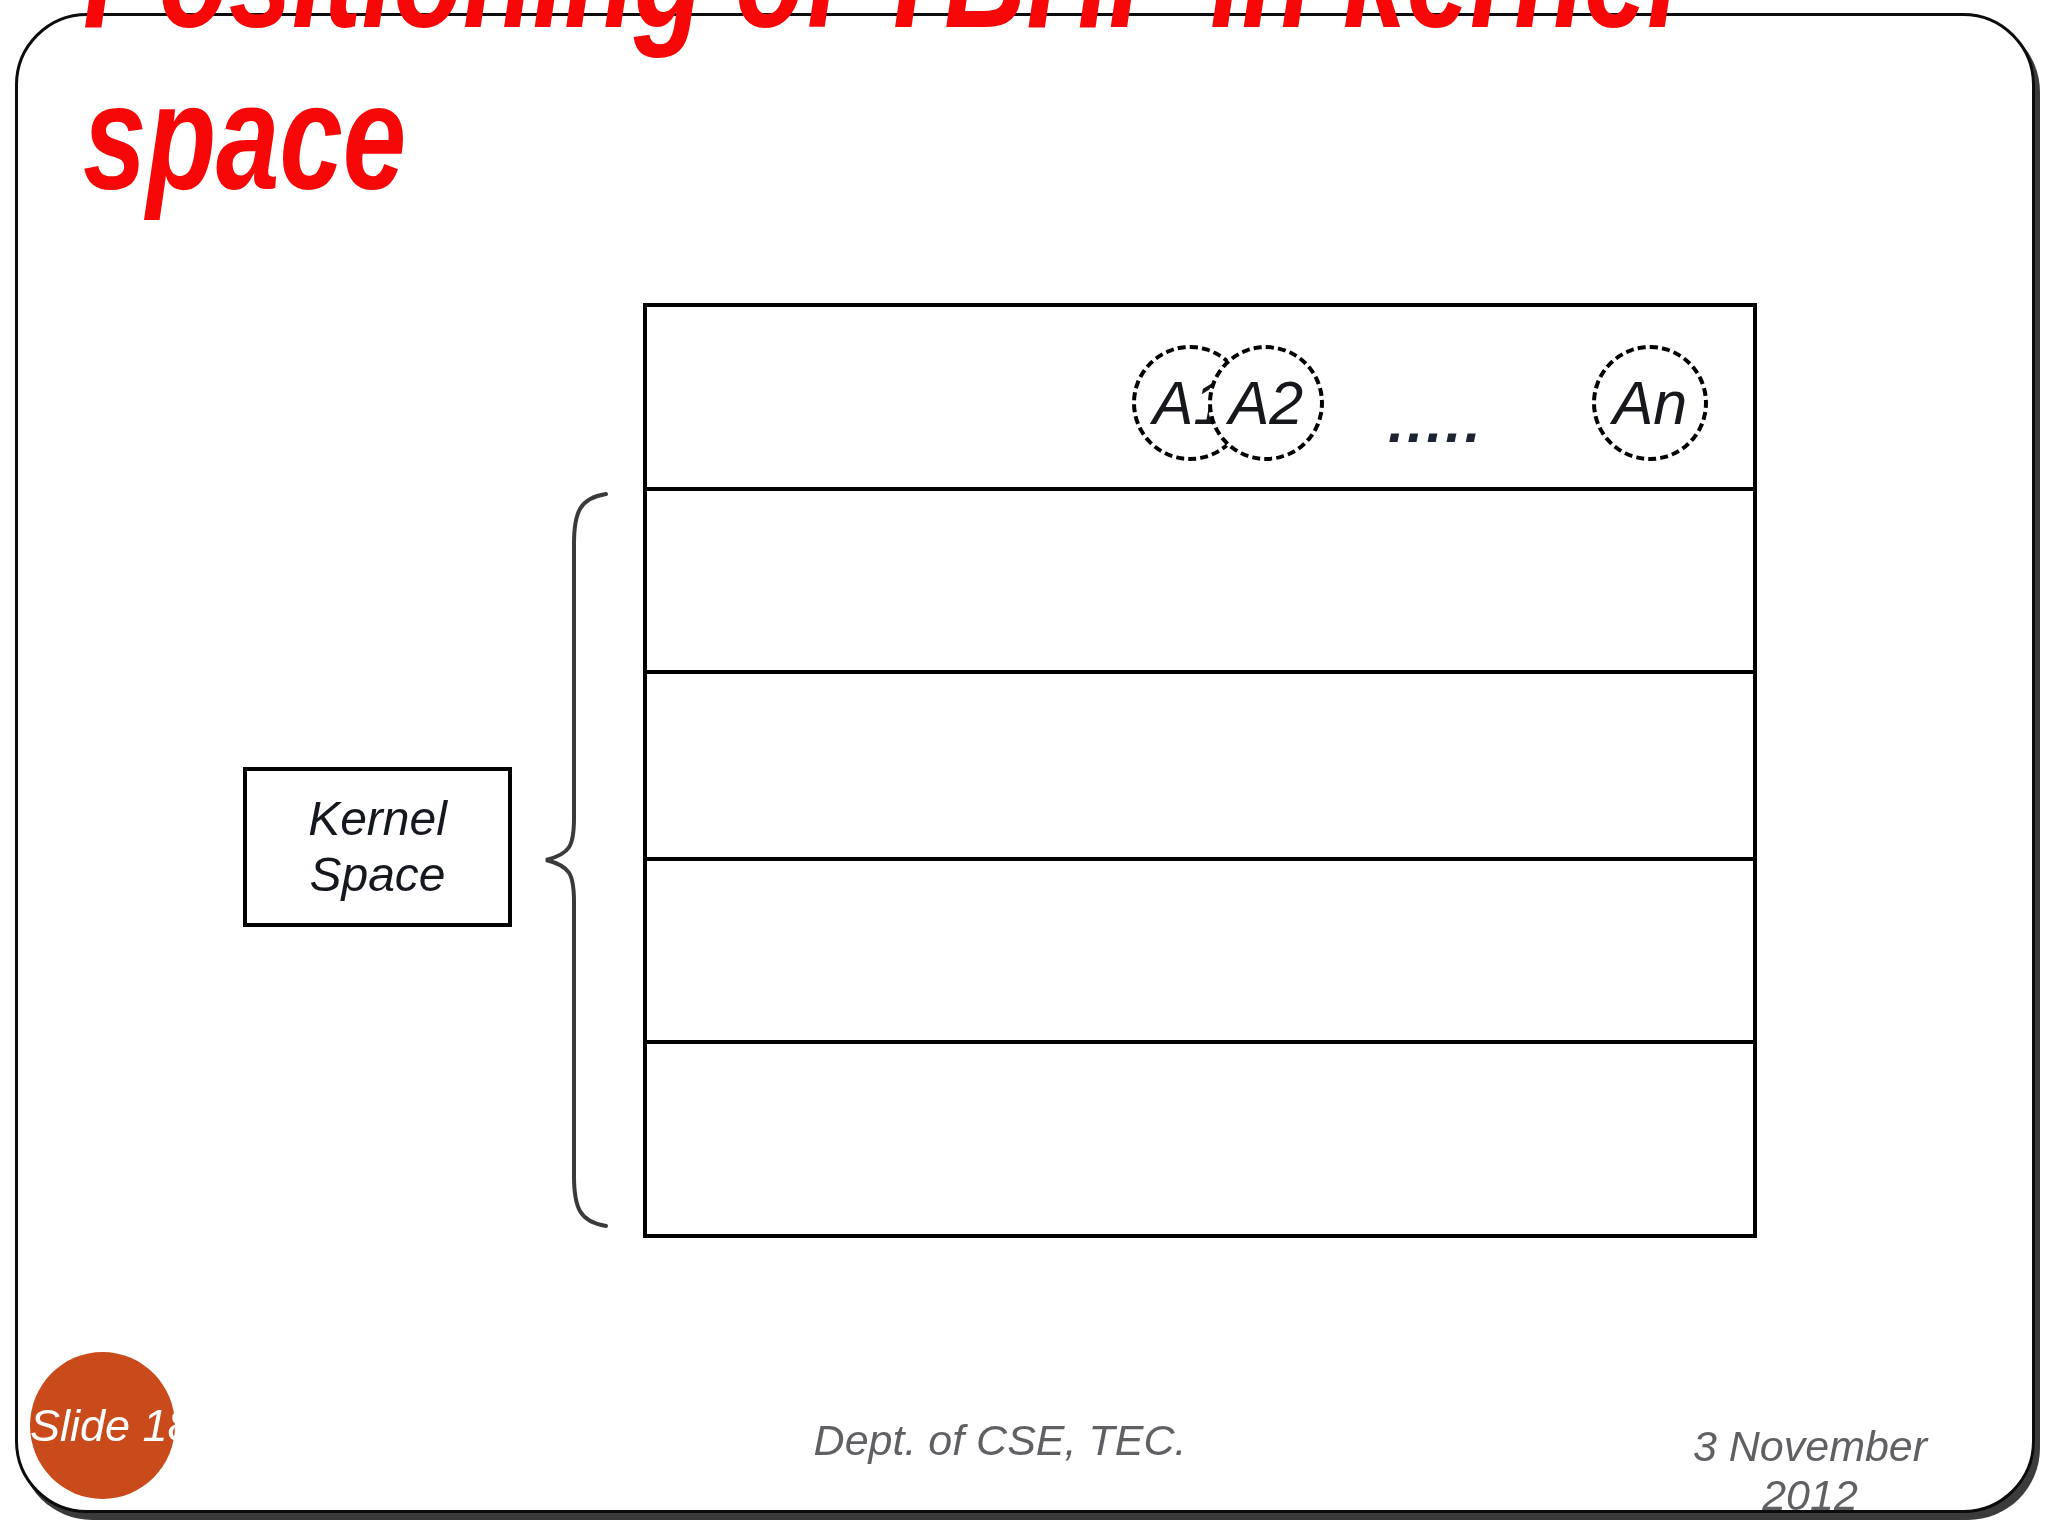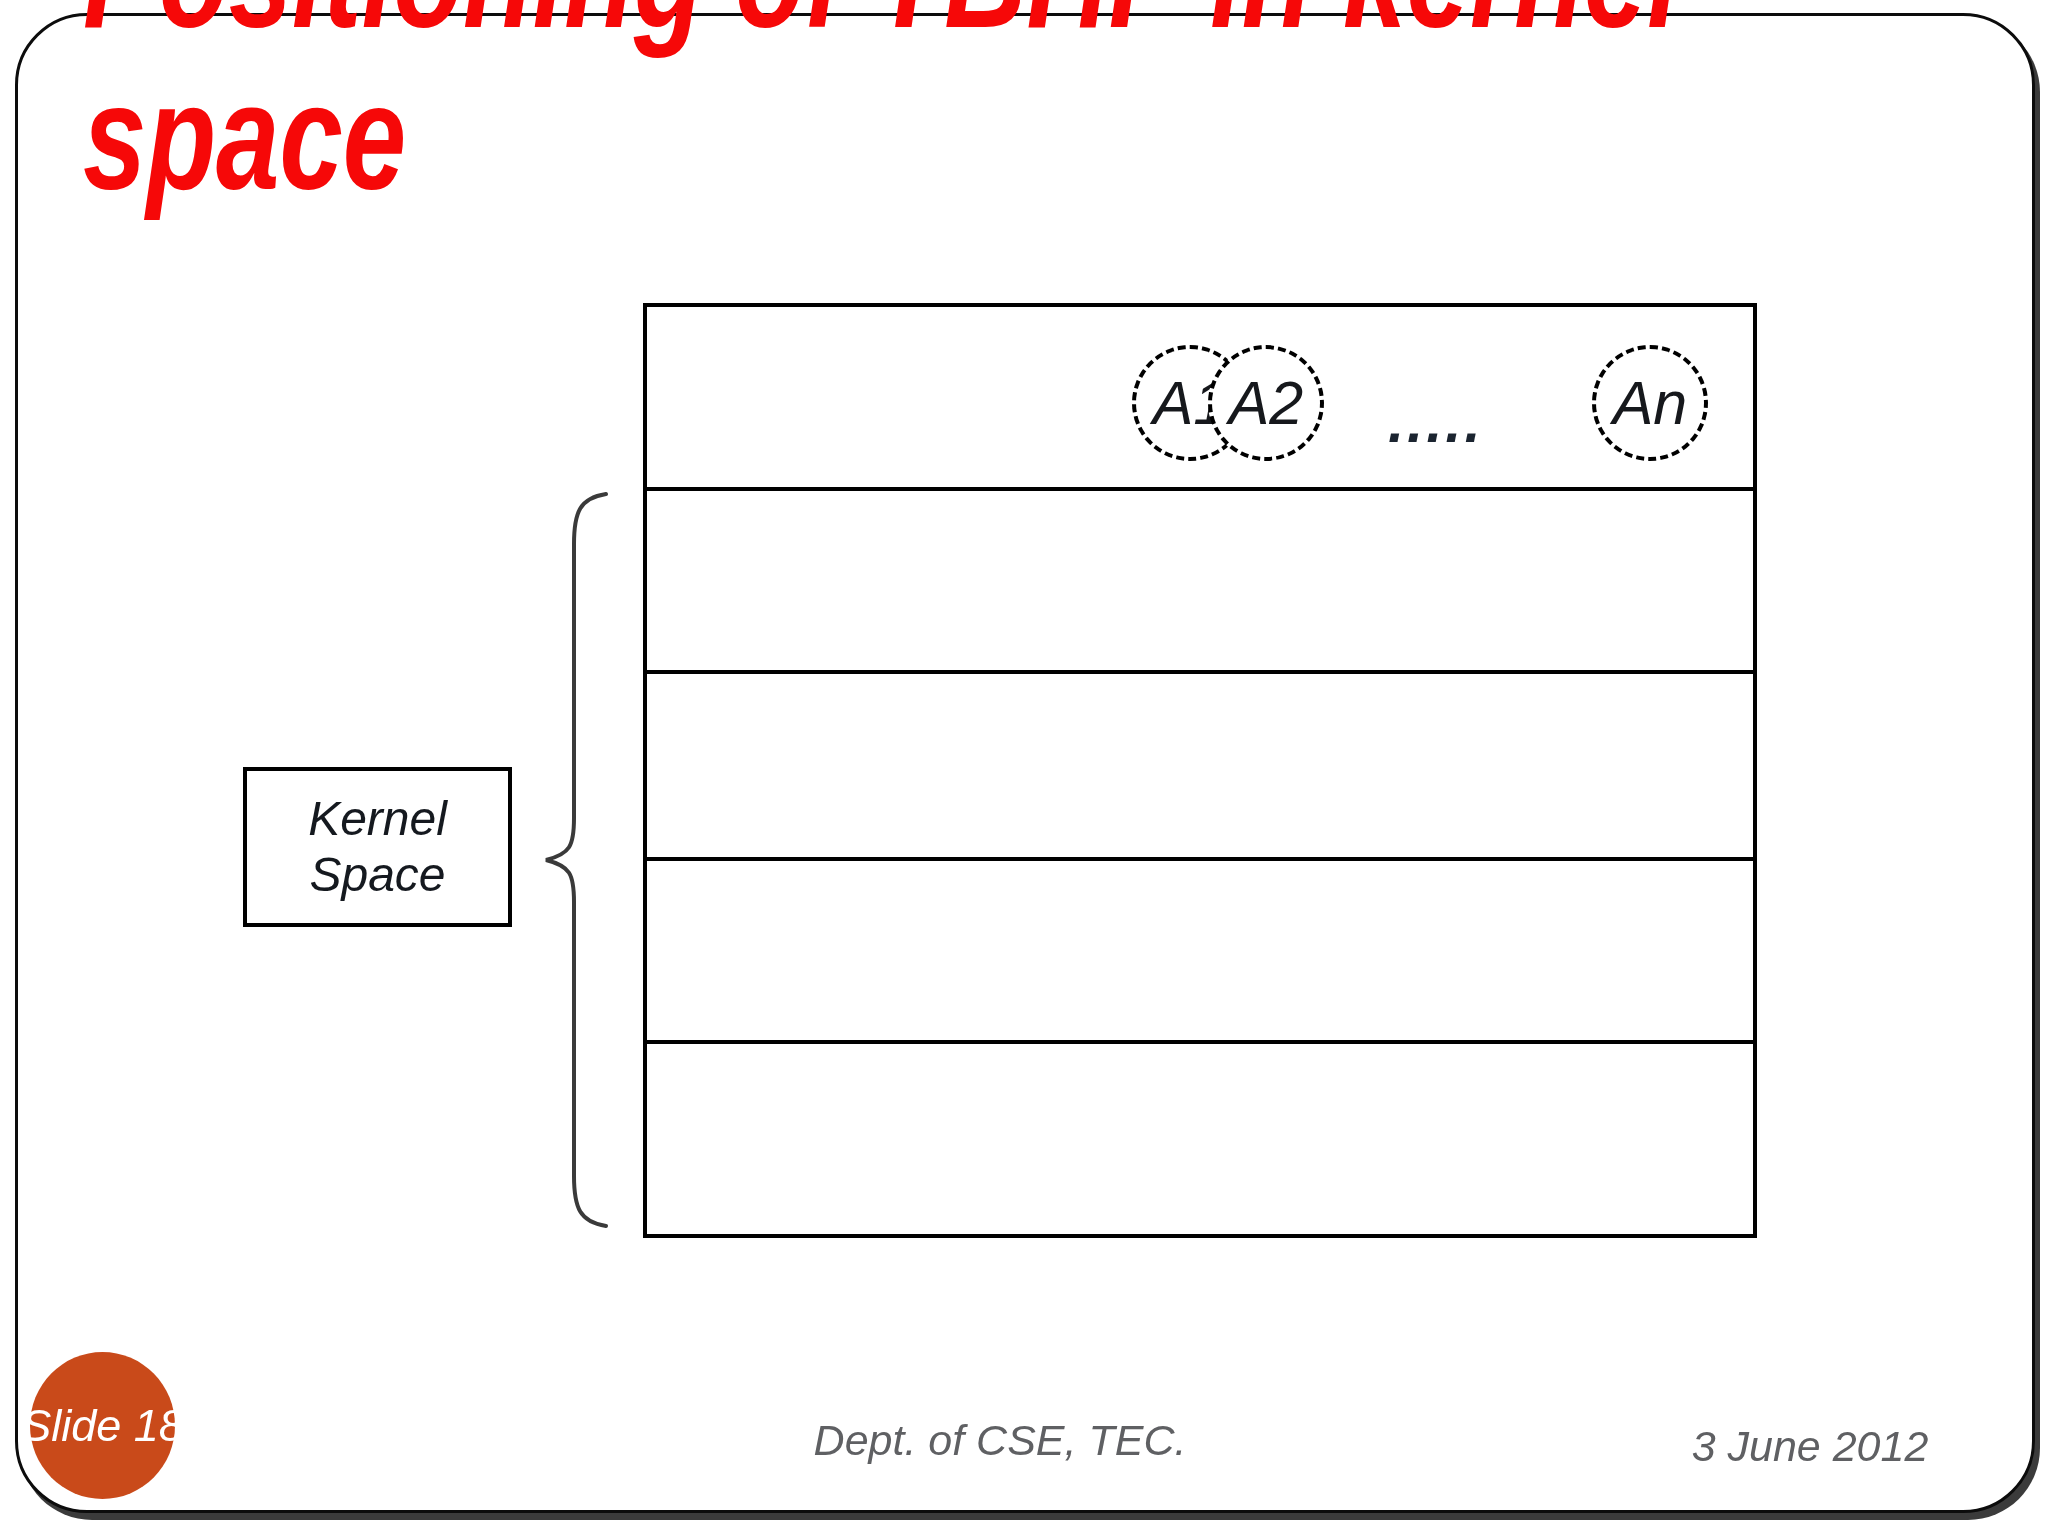--- a/index.html
+++ b/index.html
@@ -44,21 +44,21 @@
     position:absolute;left:243px;top:767px;width:269px;height:160px;
     border:4px solid #000;box-sizing:border-box;display:flex;flex-direction:column;
     align-items:center;justify-content:center;font-size:48px;line-height:56px;
     color:#15191f;z-index:2;background:#fff;text-align:right;
   }
   .brace-svg{position:absolute;left:528px;top:488px;z-index:2;}
   
   .slide-badge{
     position:absolute;left:30px;top:1352px;width:145px;height:147px;
     border-radius:50%;background:#c94a1a;z-index:4;
-    display:flex;align-items:center;justify-content:center;
+    display:flex;align-items:center;justify-content:flex-start;
   }
   .slide-badge span{
     color:#ffffff;font-size:45px;white-space:nowrap;
   }
   .footer-dept{
     position:absolute;left:660px;top:1416px;width:680px;text-align:center;
     font-size:43px;color:#5f6063;z-index:2;
   }
   .footer-date{
     position:absolute;left:1660px;top:1422px;width:300px;text-align:center;
@@ -124,15 +124,15 @@
              C 46 358 42 366 18 372
              C 42 378 46 386 46 414
              L 46 688
              C 46 720 52 734 78 738" fill="none" stroke="#3a3a3a" stroke-width="4" stroke-linecap="round"></path>
   </svg>
 
   <div class="slide-badge">
     <span>Slide 18</span>
   </div>
   <div class="footer-dept">Dept. of CSE, TEC.</div>
-  <div class="footer-date">3 June 2012</div>
+  <div class="footer-date">3 November 2012</div>
 
 </div>
 
 </body></html>

